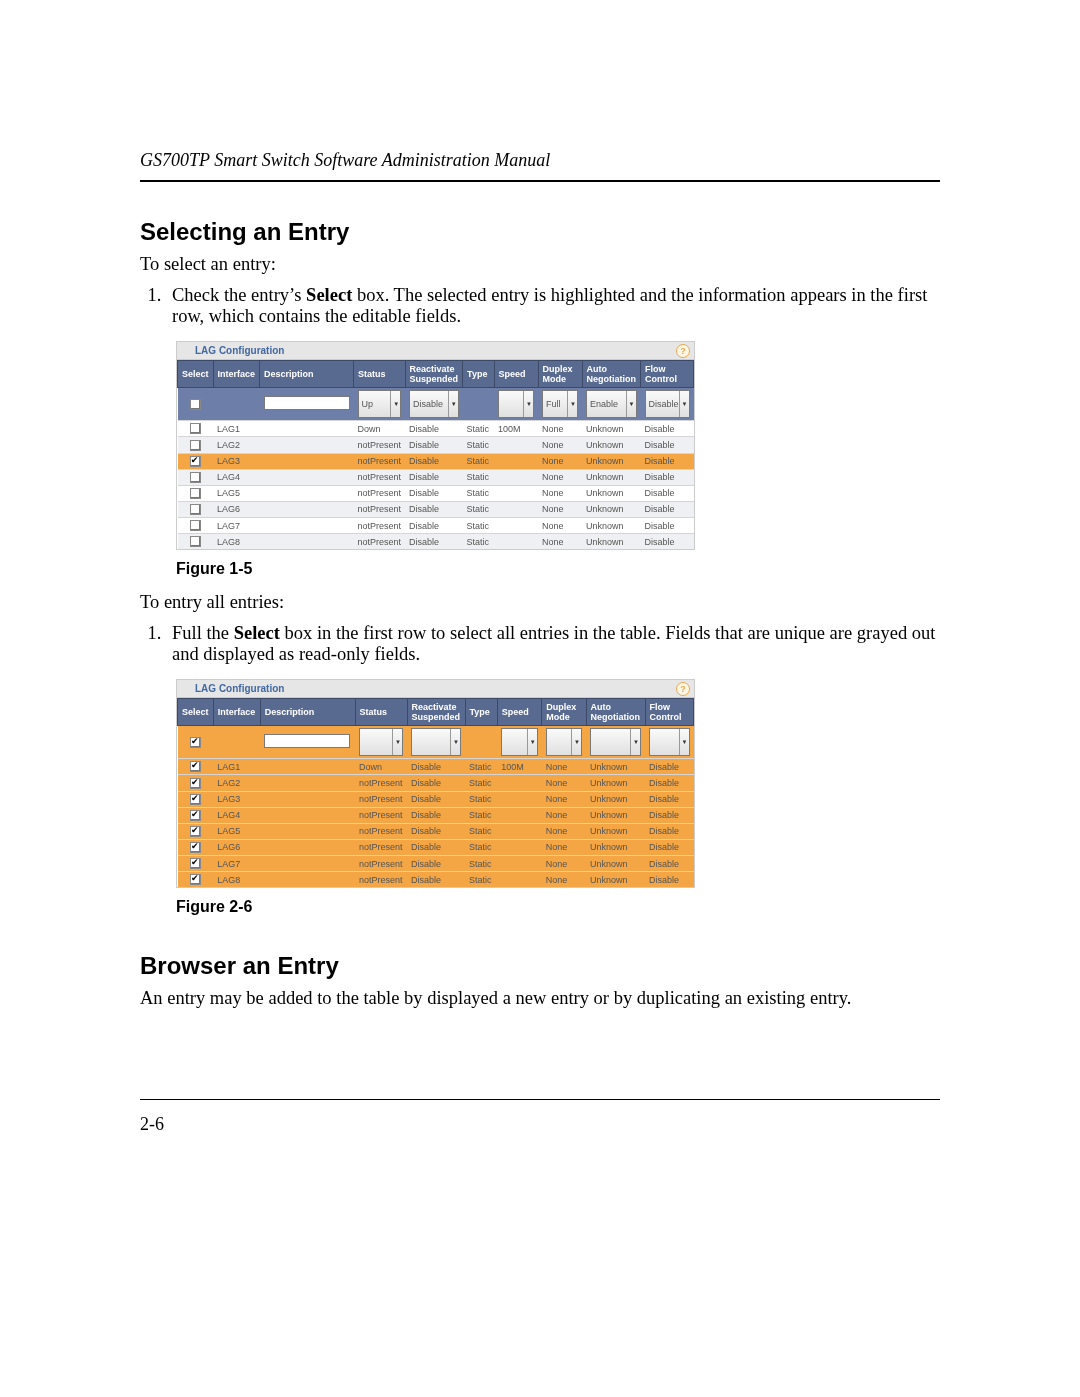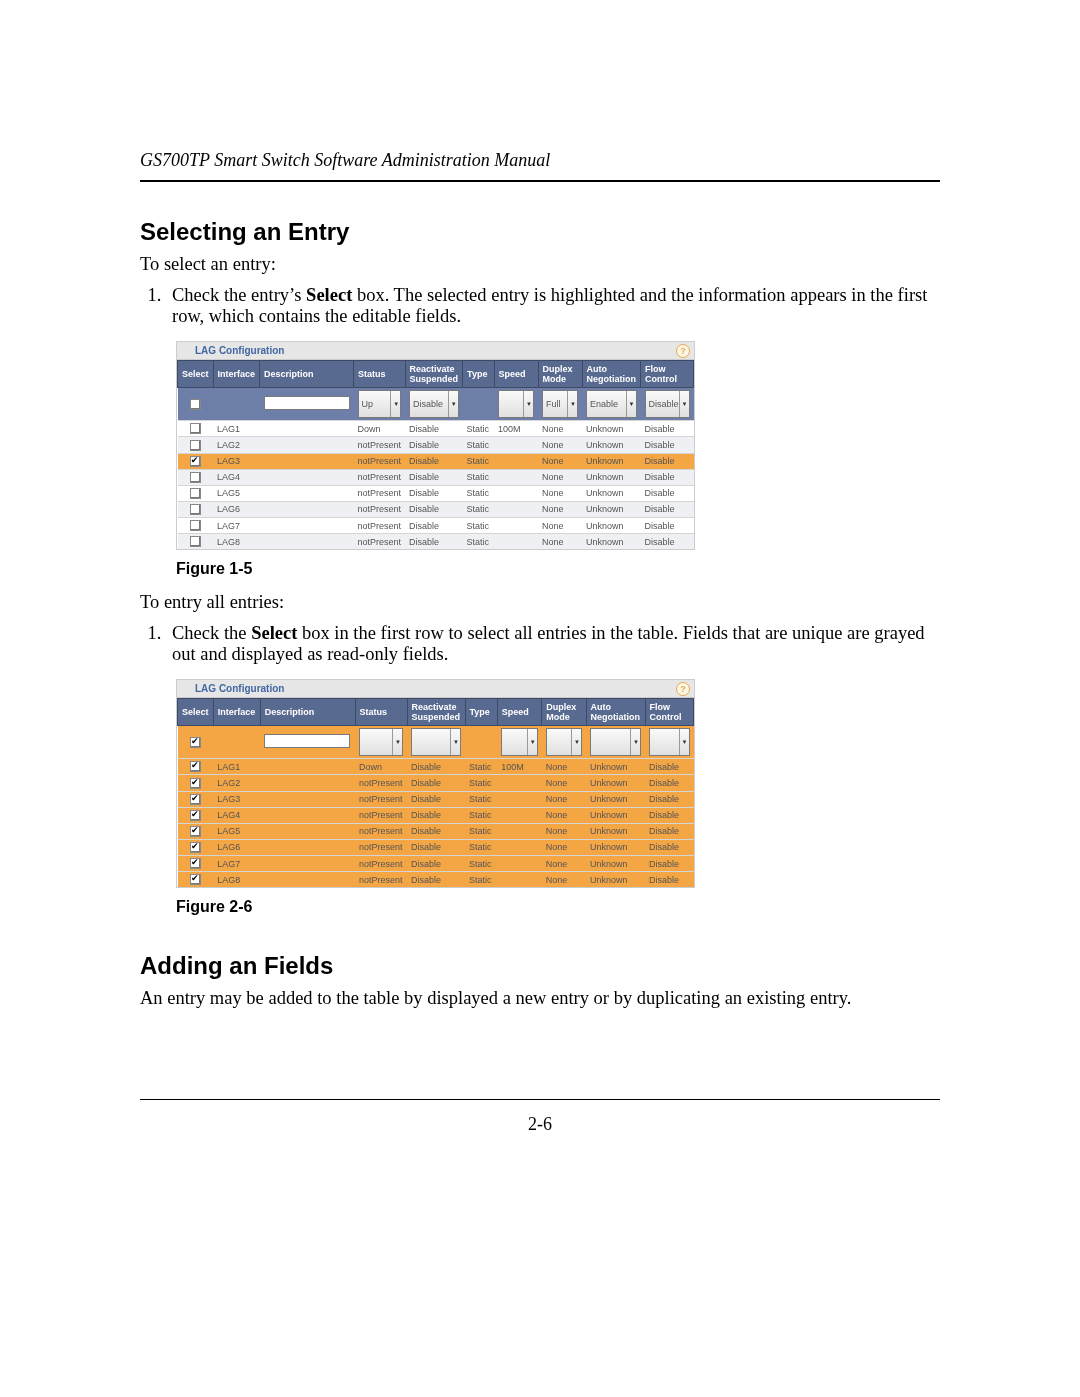--- a/index.html
+++ b/index.html
@@ -76,21 +76,21 @@
   }
 
   .row-alt td { background: #eef0f3; }
   .row-selected td { background: #f4a544; color: #333; }
   .row-all td { background: #f4a544; }
 
   .center { text-align: center; }
 
   
   .footer-top { margin-top: 90px; }
-  .footer-line { display: flex; justify-content: center; font-size: 18px;
+  .footer-line { display: flex; justify-content: space-between; font-size: 18px;
                  padding-top: 4px; }
   .footer-version { text-align: center; font-style: italic; font-size: 17px; }
 </style>
 </head>
 <body>
 
 <div class="header-title">GS700TP Smart Switch Software Administration Manual</div>
 <hr class="rule">
 
 <h2 class="section">Selecting an Entry</h2>
@@ -275,21 +275,21 @@
           <td>Disable</td>
         </tr>
       </tbody>
   </table>
 </div>
 <div class="fig-caption">Figure 1-5</div>
 
 <p class="bodytext">To entry all entries:</p>
 <ol class="steps">
   <li>
-    <span>Check the </span><span class="strong">Select</span><span> box in the first row to select all entries in the table. Fields that are unique are grayed out and displayed as read-only fields.</span>
+    <span>Full the </span><span class="strong">Select</span><span> box in the first row to select all entries in the table. Fields that are unique are grayed out and displayed as read-only fields.</span>
   </li>
 </ol>
 
 <div class="shot-wrap">
   <div class="shot-title-bar">
     <span>LAG Configuration</span>
     <span class="help">?</span>
   </div>
   <table class="cfg">
     <colgroup id="colg2">
@@ -457,21 +457,21 @@
           <td></td>
           <td>None</td>
           <td>Unknown</td>
           <td>Disable</td>
         </tr>
       </tbody>
   </table>
 </div>
 <div class="fig-caption">Figure 2-6</div>
 
-<h2 class="section">Adding an Fields</h2>
+<h2 class="section">Browser an Entry</h2>
 <p class="bodytext">An entry may be added to the table by displayed a new entry or by duplicating an existing entry.</p>
 
 <div class="footer-top">
   <hr class="rule thin">
   <div class="footer-line">
     <span>2-6</span>
   </div>
 </div>
 
 </body></html>

